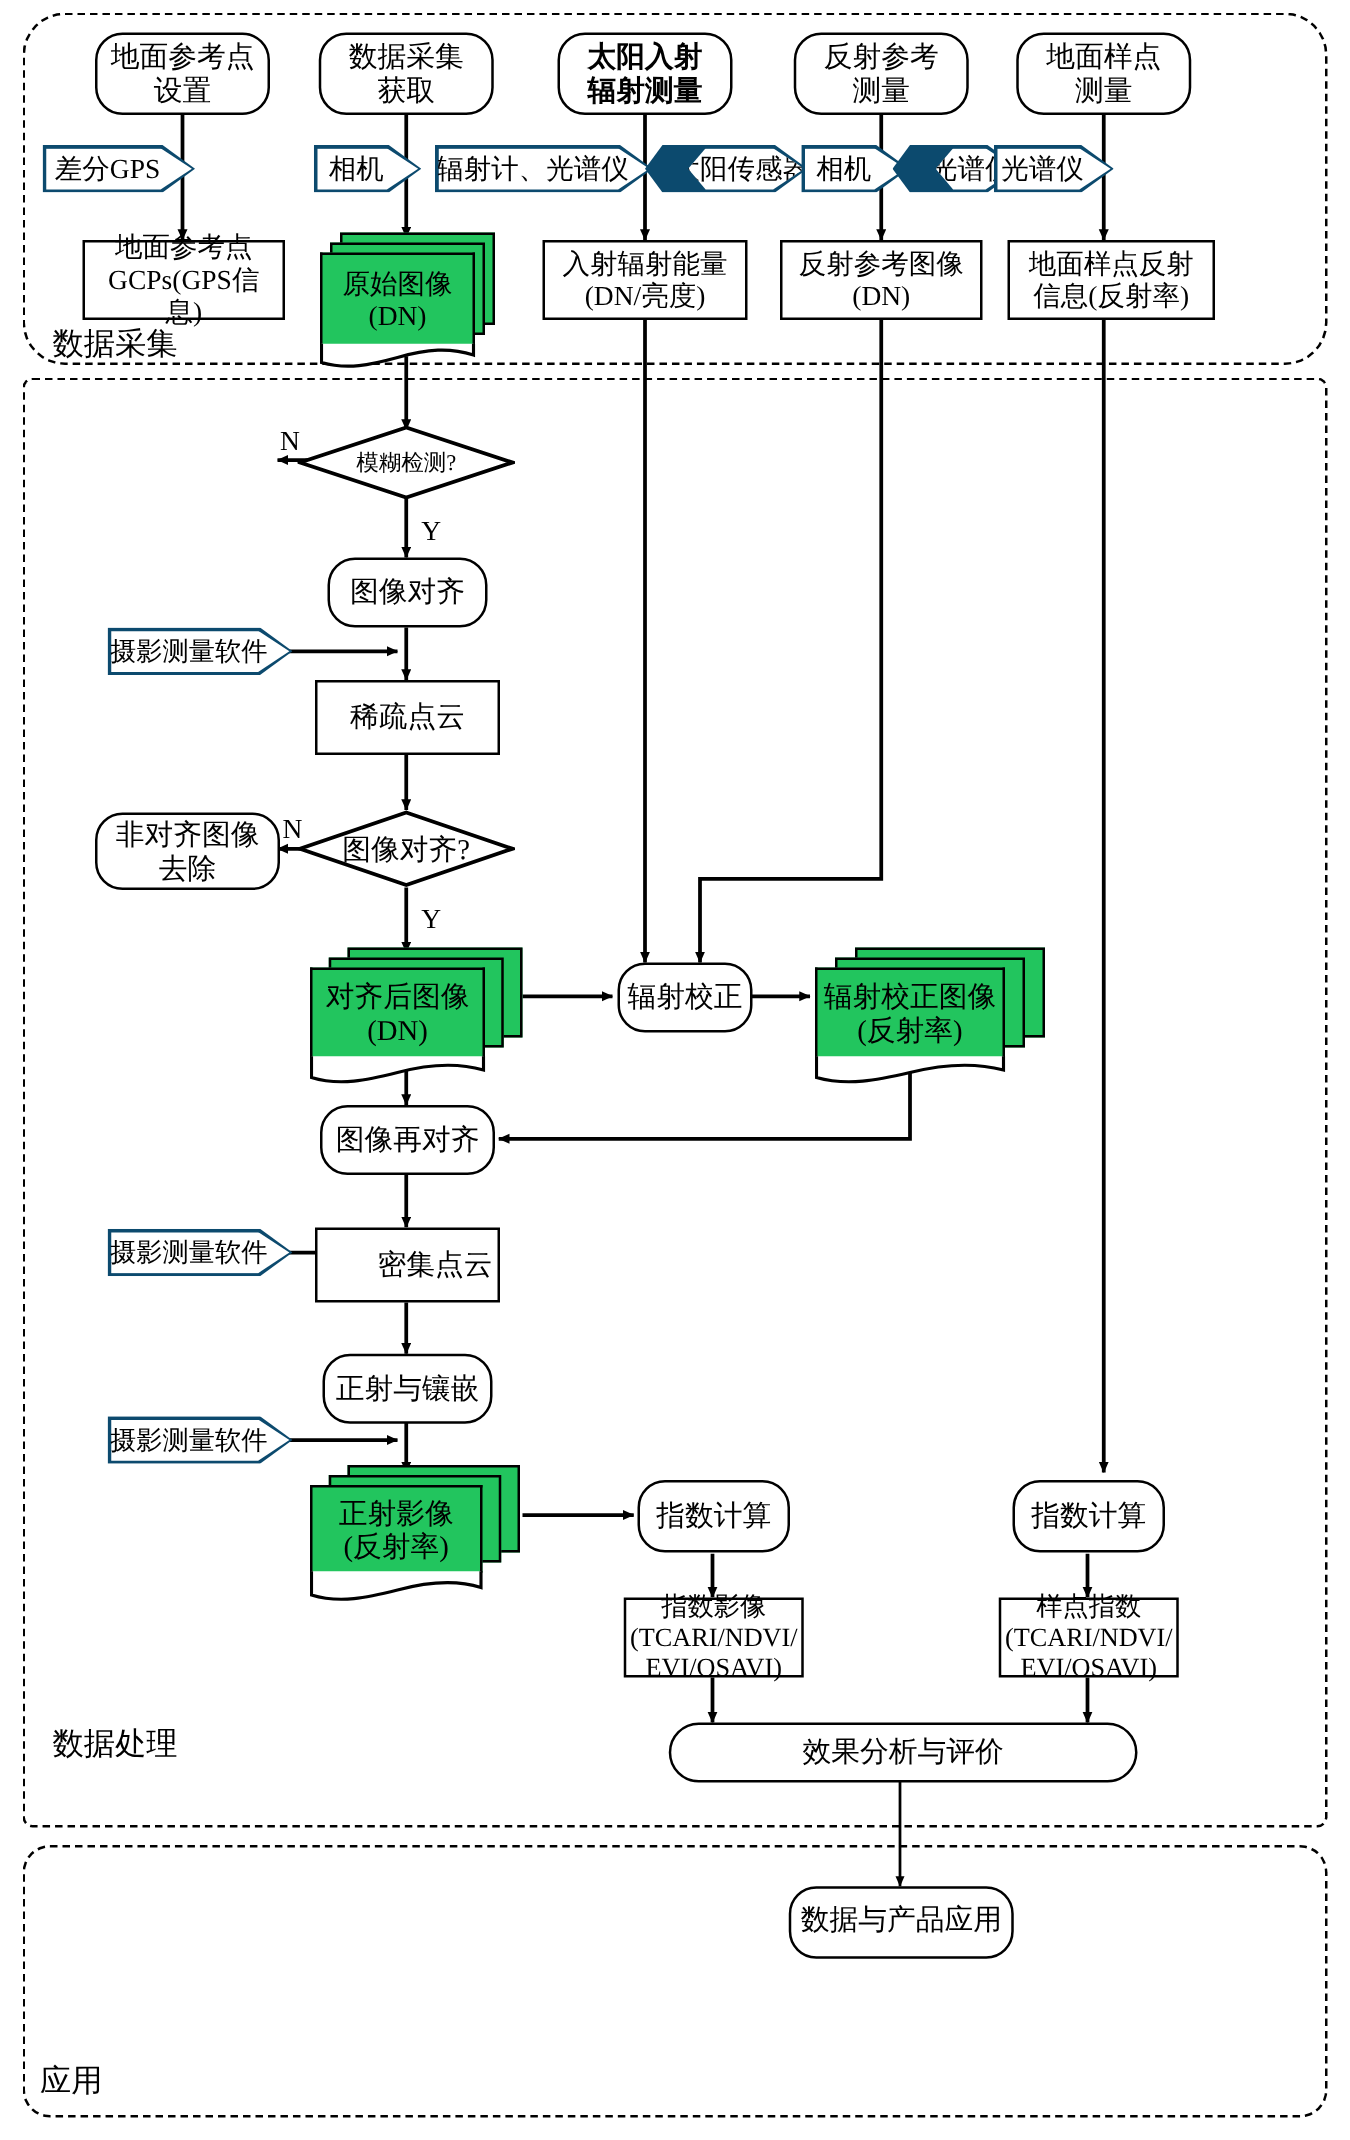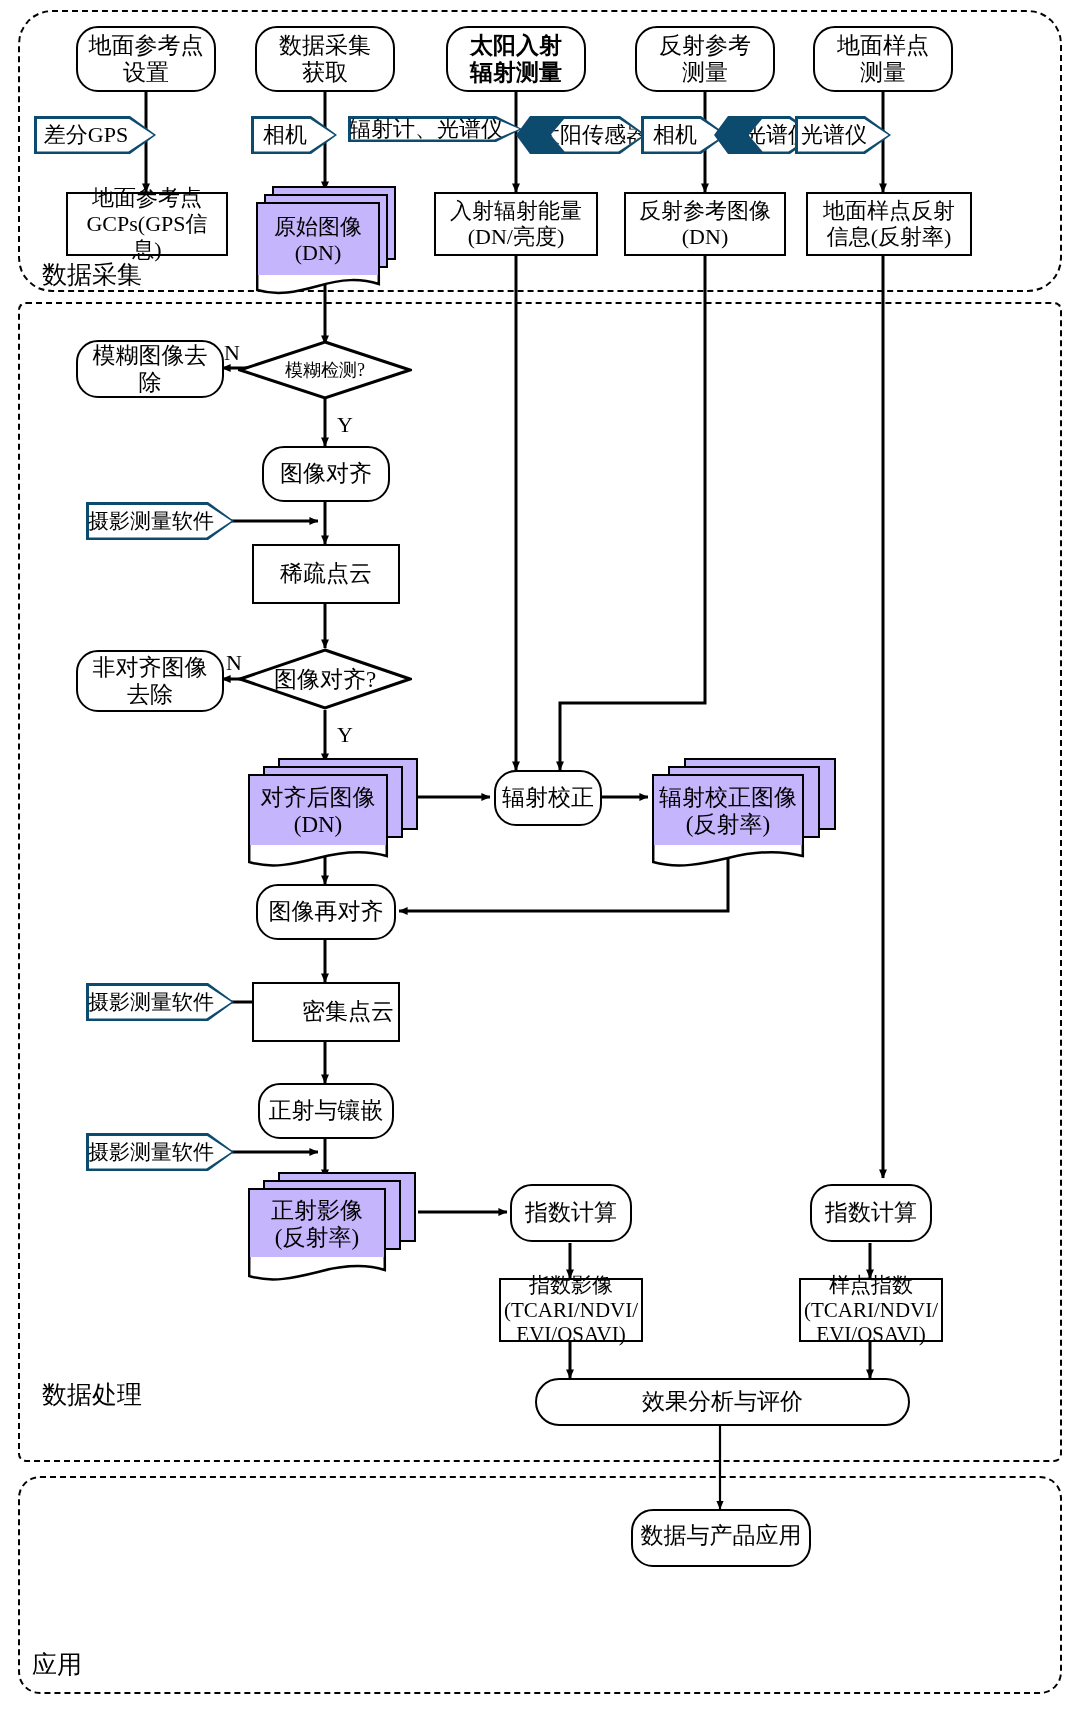--- a/index.html
+++ b/index.html
@@ -76,21 +76,21 @@
   .tag.notch > .inner {
     clip-path: polygon(14px 0, calc(100% - 25px) 0, 100% 50%, calc(100% - 25px) 100%, 14px 100%, 0 50%);
     padding-left: 10px;
   }
   
   .stack { position: absolute; z-index: 5; }
   .stack .sheet {
     position: absolute;
     box-sizing: border-box;
     border: 2.5px solid #000;
-    background: #c4b5fd;
+    background: #22c55e;
   }
   .stack .front {
     display: flex;
     align-items: center;
     justify-content: center;
     text-align: center;
     line-height: 1.18;
     border-bottom: none;
   }
   .stack .wave { position: absolute; left: 0; bottom: -1px; }
@@ -214,21 +214,21 @@
   <div class="node rounded" style="left:813px; top:26px; width:140px; height:66px; font-size:23px;">
     <span class="txt"><span>地面样点</span><br><span>测量</span></span>
   </div>
 
   <div class="tag" style="left:34px; top:116px; width:122px; height:38px; font-size:22px;">
     <span class="inner">差分GPS</span>
   </div>
   <div class="tag" style="left:251px; top:116px; width:86px; height:38px; font-size:22px;">
     <span class="inner">相机</span>
   </div>
-  <div class="tag" style="left:348px; top:116px; width:174px; height:26px; font-size:22px;">
+  <div class="tag" style="left:348px; top:116px; width:174px; height:38px; font-size:22px;">
     <span class="inner">辐射计、光谱仪</span>
   </div>
   <div class="tag notch" style="left:516px; top:116px; width:130px; height:38px; font-size:22px;">
     <span class="inner">太阳传感器</span>
   </div>
   <div class="tag" style="left:641px; top:116px; width:86px; height:38px; font-size:22px;">
     <span class="inner">相机</span>
   </div>
   <div class="tag notch" style="left:714px; top:116px; width:102px; height:38px; font-size:22px;">
     <span class="inner">光谱仪</span>
@@ -261,23 +261,20 @@
   <div class="node rect" style="left:806px; top:192px; width:166px; height:64px; font-size:22px;">
     <span class="txt"><span>地面样点反射</span><br><span>信息(反射率)</span></span>
   </div>
 
   <div class="diamond" style="left:238px; top:340px; width:174px; height:60px;">
     <svg width="174" height="60" viewBox="0 0 174 60">
       <polygon points="87,2 172,30 87,58 2,30" fill="#fff" stroke="#000" stroke-width="3"></polygon>
     </svg>
     <div class="dlabel" style="font-size:18px;">模糊检测?</div>
   </div>
-  <div class="node rounded" style="left:76px; top:340px; width:148px; height:58px; font-size:23px;">
-    <span class="txt"><span>模糊图像去除</span></span>
-  </div>
   <div class="edge-label" style="left:224px; top:340px; font-size:22px;">N</div>
   <div class="edge-label" style="left:337px; top:412px; font-size:22px;">Y</div>
 
   <div class="node rounded" style="left:262px; top:446px; width:128px; height:56px; font-size:23px;">
     <span class="txt"><span>图像对齐</span></span>
   </div>
 
   <div class="tag" style="left:86px; top:502px; width:148px; height:38px; font-size:21px;">
     <span class="inner">摄影测量软件</span>
   </div>

